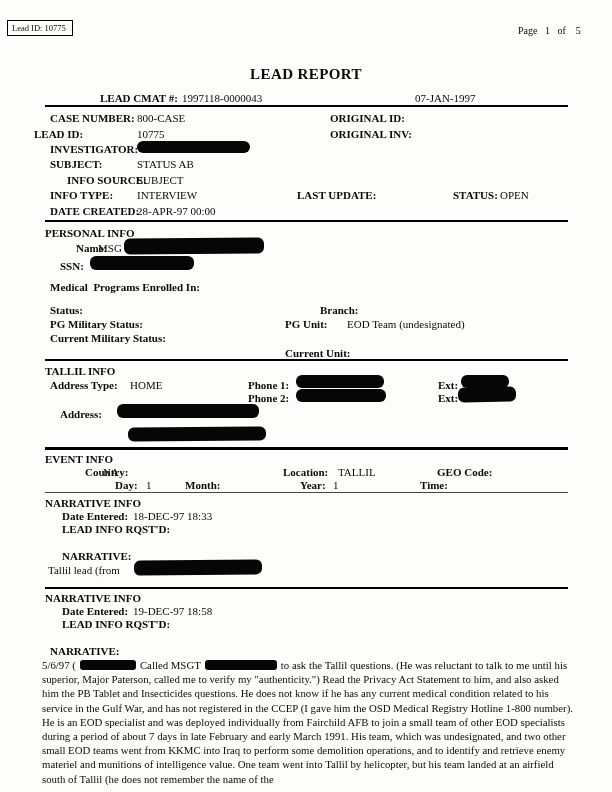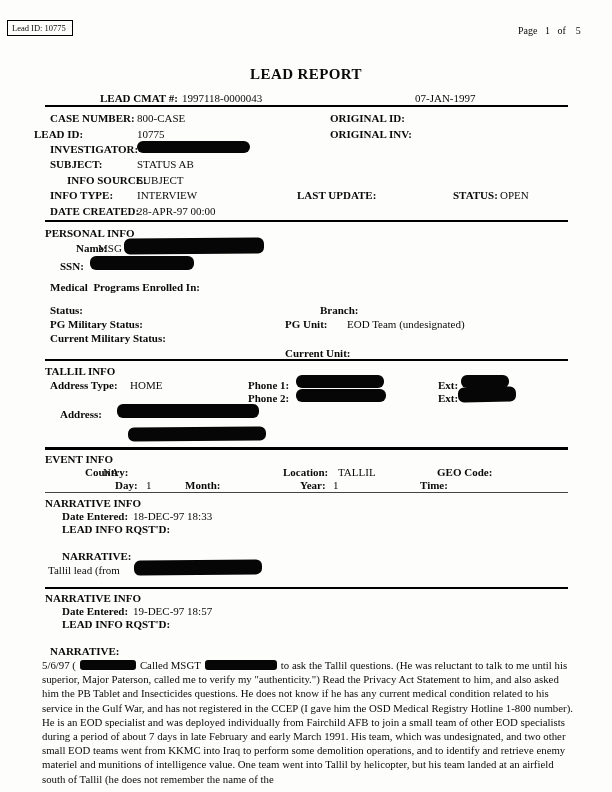--- a/index.html
+++ b/index.html
@@ -182,21 +182,21 @@
     <div class="t b" style="left:62px; top:550px;">NARRATIVE:</div>
     <div class="t" style="left:48px; top:564px;">Tallil lead (from</div>
     <div class="redact" style="left:134px; top:560px; width:128px; height:15px; transform:rotate(-0.6deg);"></div>
   </div>
 
   <div class="rule" style="left:45px; top:587px; width:523px; height:2px;"></div>
 
   <div>
     <div class="t b" style="left:45px; top:592px;">NARRATIVE INFO</div>
     <div class="t b" style="left:62px; top:605px;">Date Entered:</div>
-    <div class="t" style="left:133px; top:605px;">19-DEC-97 18:57</div>
+    <div class="t" style="left:133px; top:605px;">19-DEC-97 18:58</div>
     <div class="t b" style="left:62px; top:618px;">LEAD INFO RQST'D:</div>
     <div class="t b" style="left:50px; top:645px;">NARRATIVE:</div>
 
     <div class="para" style="left:42px; top:658px; width:531px;">
       <span>5/6/97  (</span><span class="ired" style="width:56px;"></span><span>Called MSGT</span><span class="ired" style="width:72px;"></span><span>to ask the Tallil questions.  (He was reluctant to talk to me until his superior, Major Paterson, called me to verify my "authenticity.")  Read the Privacy Act Statement to him, and also asked him the PB Tablet and Insecticides questions.  He does not know if he has any current medical condition related to his service in the Gulf War, and has not registered in the CCEP (I gave him the OSD Medical Registry Hotline 1-800 number).  He is an EOD specialist and was deployed individually from Fairchild AFB to join a small team of other EOD specialists during a period of about 7 days in late February and early March 1991.  His team, which was undesignated, and two other small EOD teams went from KKMC into Iraq to perform some demolition operations, and to identify and retrieve enemy materiel and munitions of intelligence value.  One team went into Tallil by helicopter, but his team landed at an airfield south of Tallil (he does not remember the name of the</span>
     </div>
   </div>
 
 </div>
 

